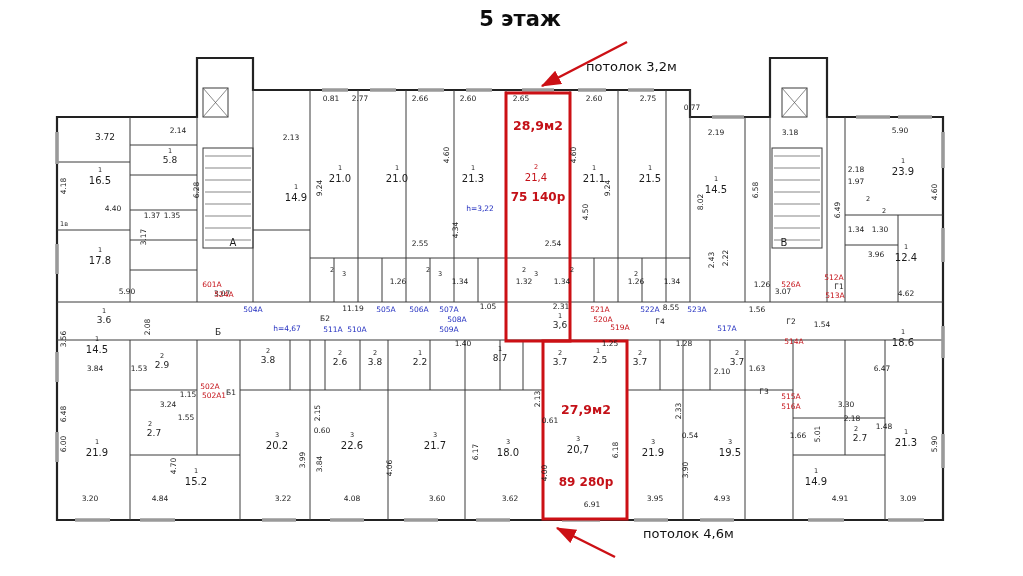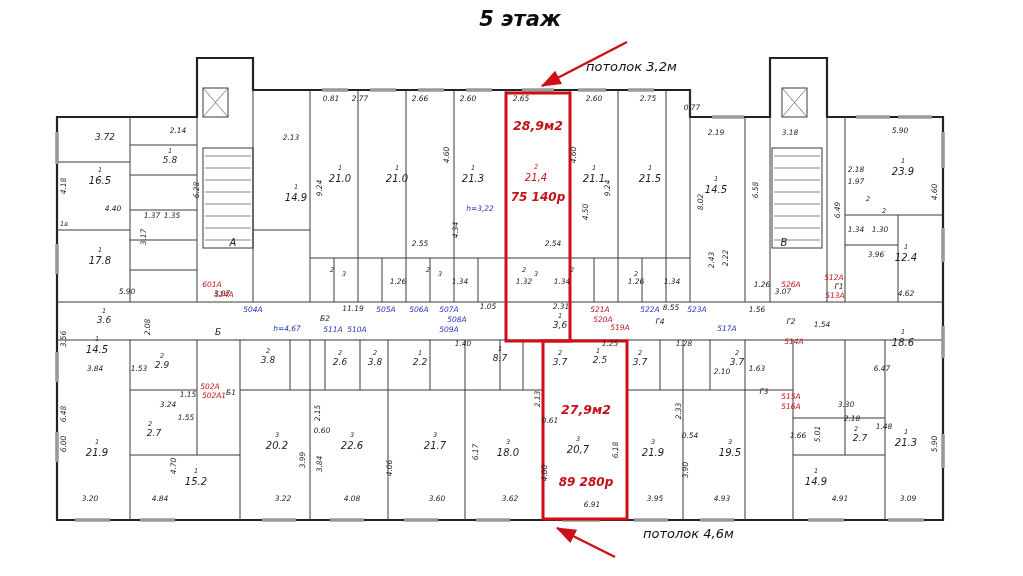--- a/index.html
+++ b/index.html
@@ -1,17 +1,17 @@
 <!DOCTYPE html>
 <html><head>
 <meta charset="utf-8">
 <style>
   html,body{margin:0;padding:0;background:#ffffff;}
   body{width:1023px;height:576px;overflow:hidden;}
-  .stage{position:relative;width:1023px;height:576px;background:#fff;font-style:italic;}
+  .stage{position:relative;width:1023px;height:576px;background:#fff;}
   svg{display:block;}
   text{font-family:"DejaVu Sans","Liberation Sans",sans-serif;}
   .lbl{font-size:7.5px;text-anchor:middle;fill:#1c1c1c;}
   .lbl.r{fill:#c41118;}
   .lbl.b{fill:#2430c0;}
   .title{font-size:21px;font-weight:bold;fill:#0d0d0d;text-anchor:middle;}
   .note{font-size:13px;fill:#111;}
   .hl{font-weight:bold;fill:#c41118;text-anchor:middle;}
   .hl.big{font-size:12.5px;}
   .hl.price{font-size:12px;}

